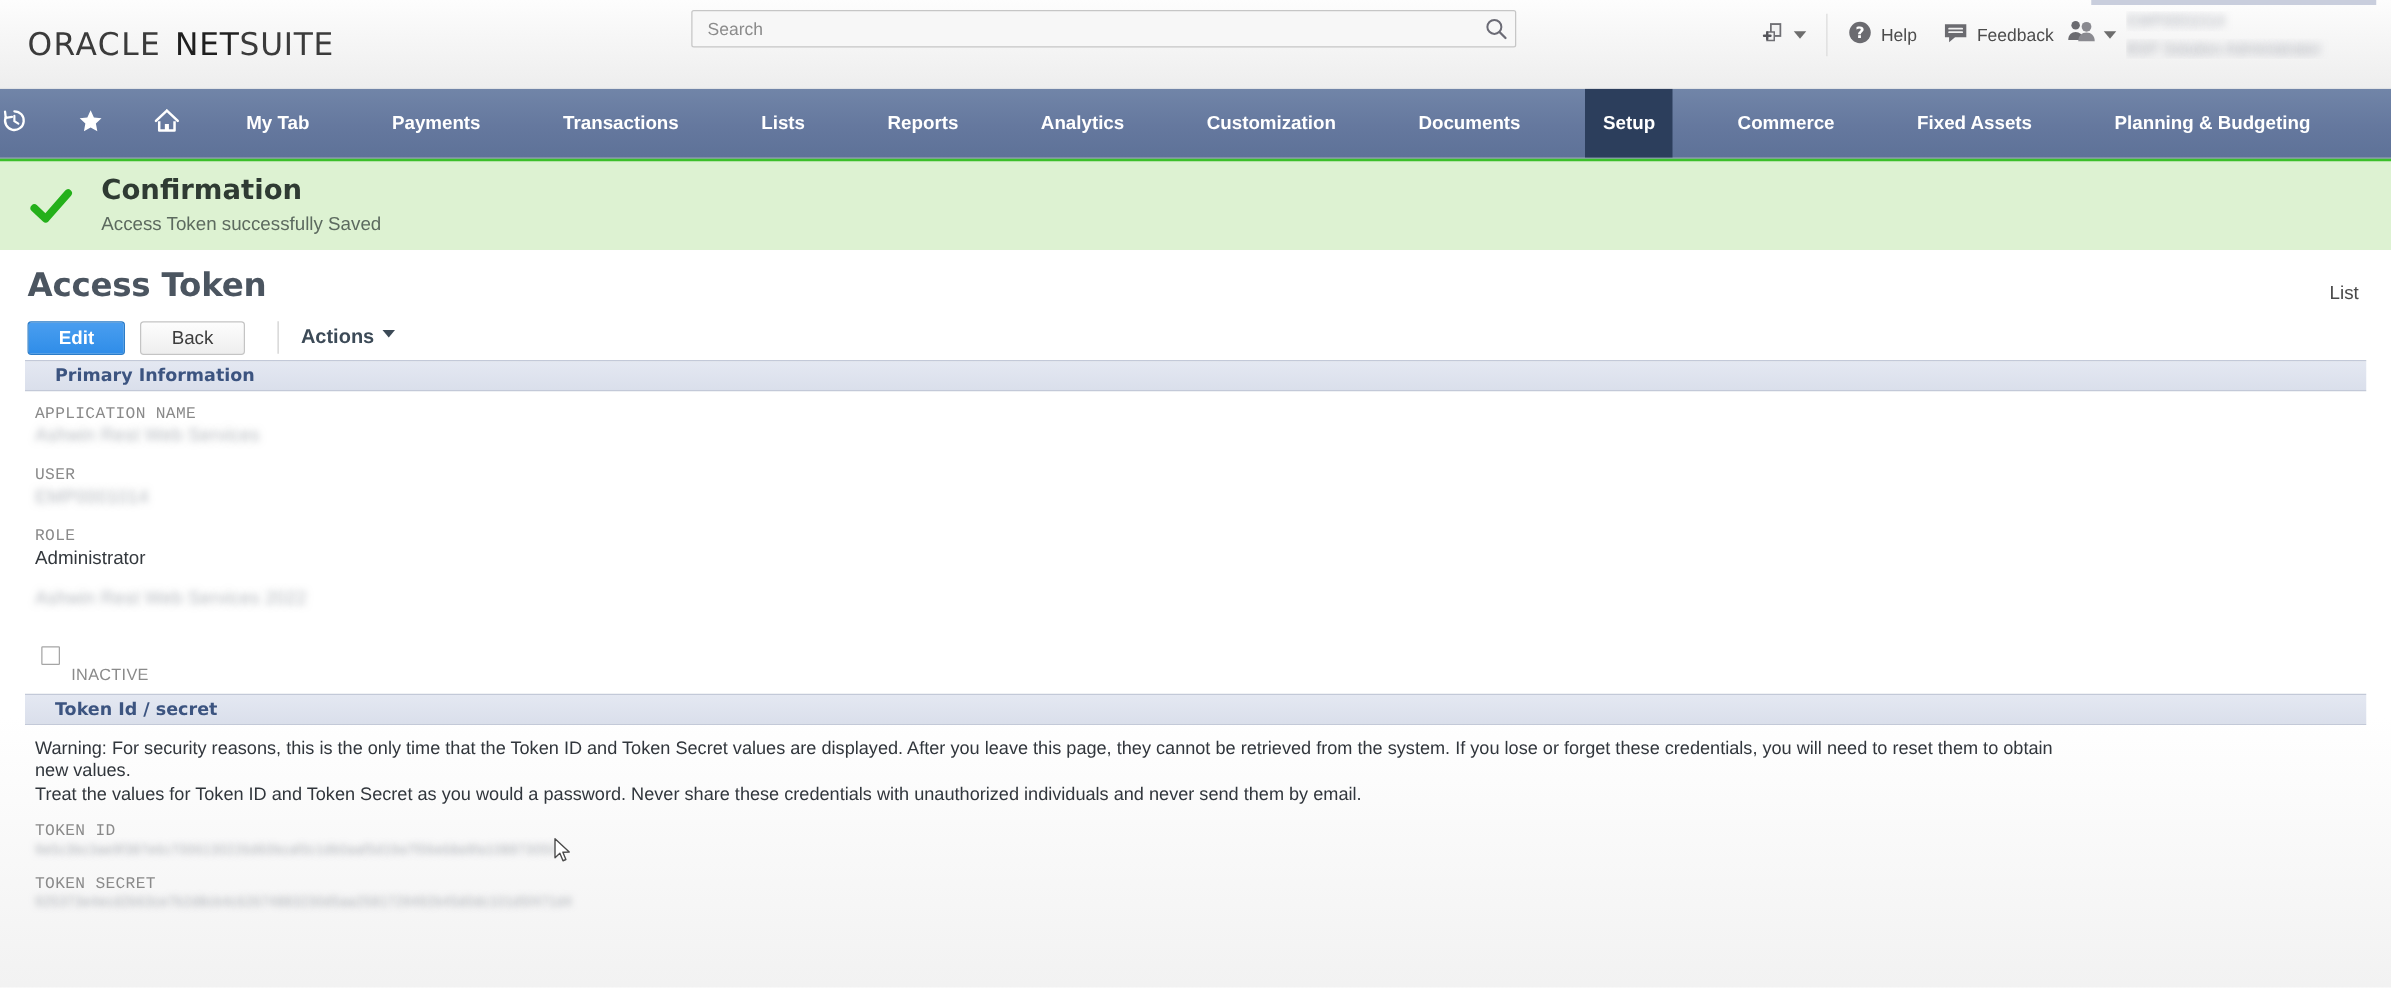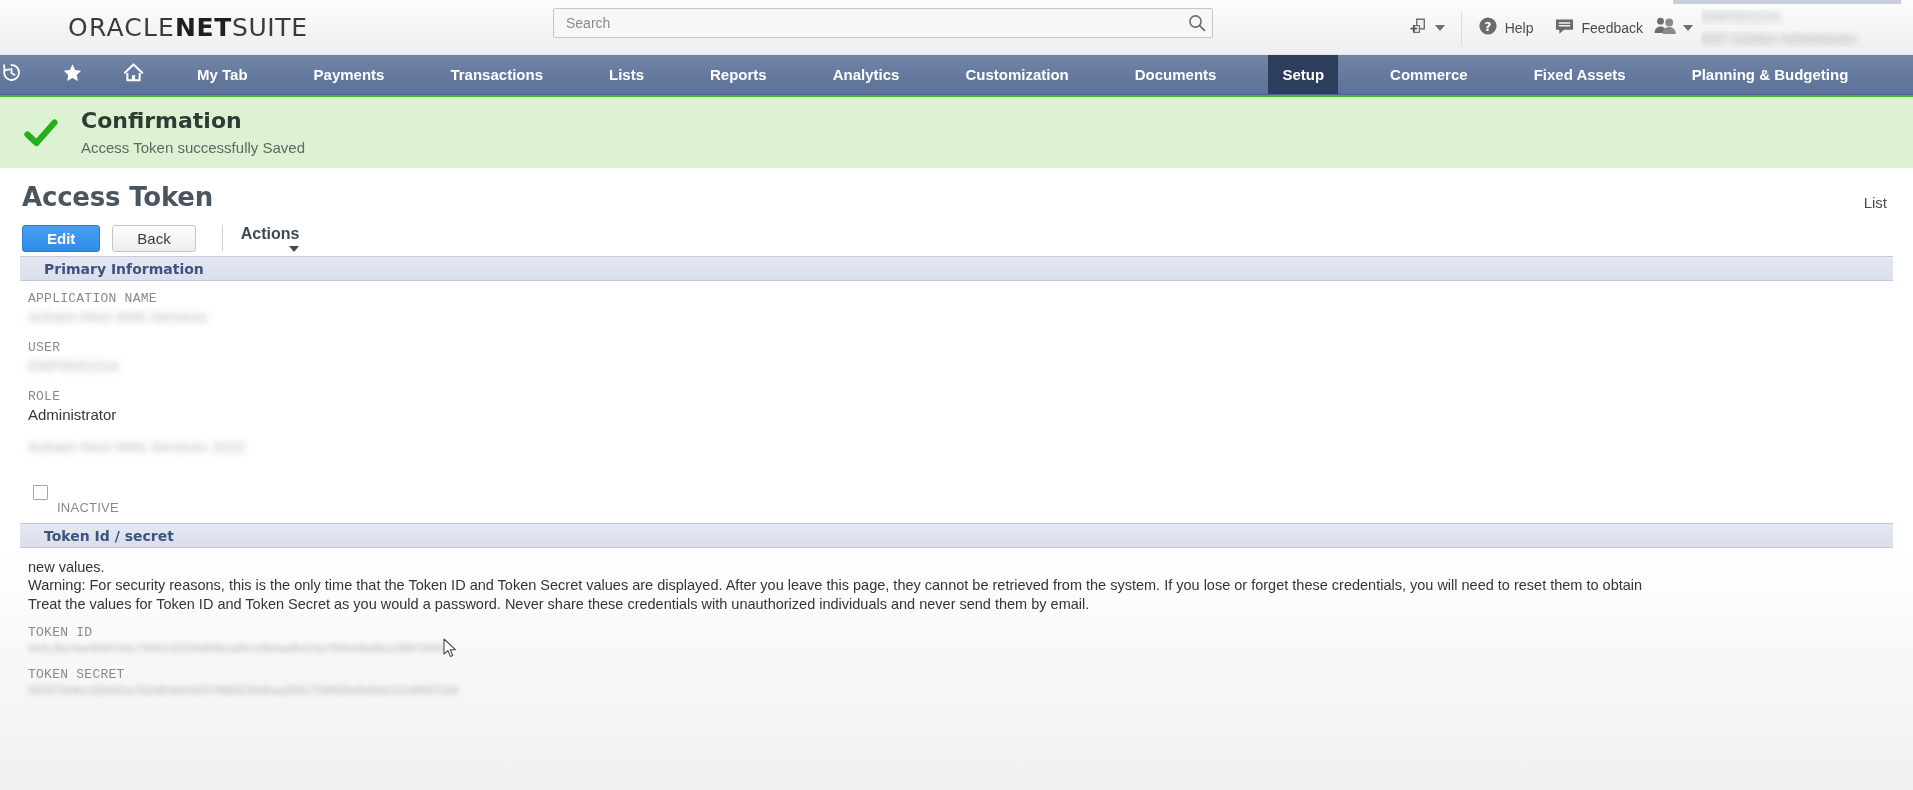--- a/index.html
+++ b/index.html
@@ -9,46 +9,46 @@
     width: 1913px; height: 790px;
     overflow: hidden;
     background: #ffffff;
     font-family: "Liberation Sans", sans-serif;
     -webkit-font-smoothing: antialiased;
   }
 
   
   .topbar {
     position: relative;
-    height: 55px;
+    height: 71px;
     background: linear-gradient(to bottom, #fdfdfd 0%, #f6f6f6 45%, #eeeeee 100%);
     border-bottom: 1px solid #e3e3e3;
     display: flex;
     align-items: center;
-    padding-left: 46px;
   }
   .brand {
     display: flex;
     align-items: baseline;
     margin-left: 22px;
     user-select: none;
   }
   .brand .oracle {
     font-family: "DejaVu Sans", sans-serif;
     font-size: 25px;
     letter-spacing: 1.2px;
     color: #3b3b3b;
     font-weight: 400;
   }
   .brand .net {
     font-family: "DejaVu Sans", sans-serif;
     font-size: 25px;
     letter-spacing: 0.6px;
     color: #1f1f1f;
-    font-weight: 700;
+    font-weight: 400;
+    margin-left: 11px;
   }
   .brand .suite {
     font-family: "DejaVu Sans", sans-serif;
     font-size: 25px;
     letter-spacing: 0.6px;
     color: #3b3b3b;
     font-weight: 400;
   }
 
   .search-wrap {
@@ -134,21 +134,21 @@
   .user-role { font-size: 13px; height: 16px; margin-top: 6px; }
   .ubar-top {
     position: absolute;
     right: 12px; top: 0;
     width: 228px; height: 4px;
     background: #c9cedd;
   }
 
   
   .navbar {
-    height: 40px;
+    height: 56px;
     background: linear-gradient(to bottom, #7185a8 0%, #65789e 55%, #5e7298 100%);
     display: flex;
     align-items: stretch;
     border-bottom: 1px solid #4e6187;
     gap: 38px;
   }
   .nav-icon {
     display: flex;
     align-items: center;
     justify-content: center;
@@ -258,26 +258,25 @@
     min-width: 62px;
   }
   .btn-sep {
     width: 1px;
     height: 26px;
     background: #cfcfcf;
     margin: 0 18px 0 26px;
   }
   .actions-menu {
     display: flex;
-    align-items: flex-end;
+    align-items: flex-start;
     font-size: 16px;
     font-weight: bold;
     color: #3c4a57;
     cursor: pointer;
-    flex-direction: column;
   }
   .actions-caret {
     width: 0; height: 0;
     border-left: 5px solid transparent;
     border-right: 5px solid transparent;
     border-top: 6px solid #3c4a57;
     margin-left: 7px;
     margin-top: 3px;
   }
 
@@ -548,22 +547,22 @@
       <span class="checkbox"></span>
       <span class="checkrow-label">INACTIVE</span>
     </div>
   </div>
 
   <div class="section-head">
     <span class="section-head-title">Token Id / secret</span>
   </div>
 
   <div class="warn-block">
+    <div class="warn-line">Warning: For security reasons, this is the only time that the Token ID and Token Secret values are displayed. After you leave this page, they cannot be retrieved from the system. If you lose or forget these credentials, you will need to reset them to obtain</div>
     <div class="warn-line">new values.</div>
-    <div class="warn-line">Warning: For security reasons, this is the only time that the Token ID and Token Secret values are displayed. After you leave this page, they cannot be retrieved from the system. If you lose or forget these credentials, you will need to reset them to obtain</div>
     <div class="warn-line">Treat the values for Token ID and Token Secret as you would a password. Never share these credentials with unauthorized individuals and never send them by email.</div>
   </div>
 
   <div class="token-fields">
     <div class="field">
       <div class="field-label">TOKEN ID</div>
       <div class="token-value">9e5c3bc3ae9f387e6c7006130226d60bcaf0c1db0aaf5d19a7f06e68a9fa108873059</div>
     </div>
     <div class="field">
       <div class="field-label">TOKEN SECRET</div>

